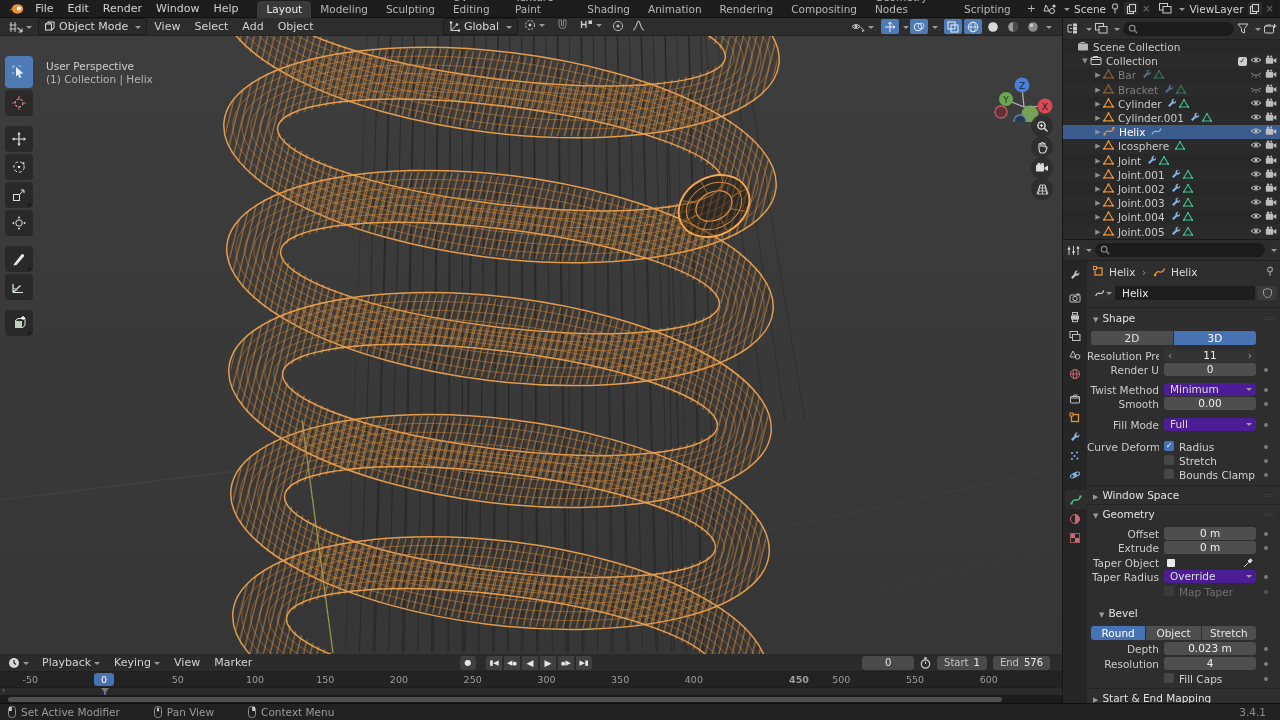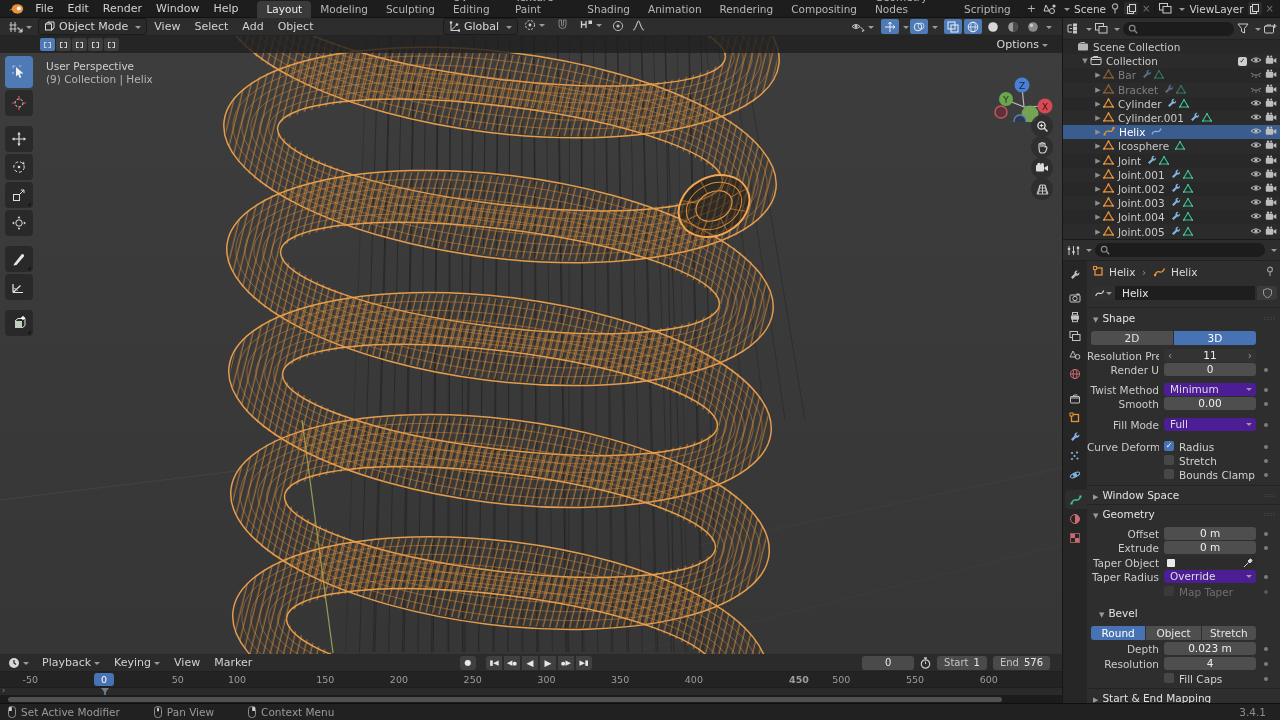--- a/index.html
+++ b/index.html
@@ -244,21 +244,21 @@
       <g transform="translate(714,206) rotate(-28)">
         <ellipse rx="37" ry="29" fill="rgba(30,24,16,0.45)" stroke="#f2a753" stroke-width="2"></ellipse>
         <ellipse rx="29" ry="22" fill="none" stroke="#d98c35" stroke-width="1"></ellipse>
         <ellipse rx="19" ry="14" fill="none" stroke="#e09040" stroke-width="1.2"></ellipse>
         <path d="M-37 0H-19 M19 0H37 M0 -29V-14 M0 14V29 M-26 -20 L-13 -10 M26 20 L13 10 M-26 20 L-13 10 M26 -20 L13 -10" stroke="#d98c35" stroke-width="0.7" opacity="0.8"></path>
       </g>
     </svg>
 
     <div id="vp-overlay-text" class="abs">
       <div>User Perspective</div>
-      <div class="l2">(9) Collection | Helix</div>
+      <div class="l2">(1) Collection | Helix</div>
     </div>
 
     <div id="toolbar-col" class="abs">
         <div class="tool-btn active">
           <svg width="16" height="16" viewBox="0 0 16 16">
             <path d="M5 3 L12.5 9.5 L8.7 9.8 L10.3 13.3 L8.6 14 L7.1 10.6 L5 12.6Z" fill="#f0f0f0"></path>
             <path d="M2 2 h3 M8 2 h3 M2 2 v3 M2 8 v3" stroke="#cfd9ea" stroke-dasharray="1.5 1.2" fill="none"></path>
           </svg>
         </div>
         <div class="tool-btn">
@@ -356,43 +356,20 @@
           <circle cx="7.5" cy="2.2" r="1.3" fill="#ddd"></circle>
         </svg>
     </div>
     <div class="navball" style="left:1031px;top:142px">
       <svg width="13" height="11" viewBox="0 0 13 11">
           <path d="M1 10 L4 1 h5 l3 9Z M2.5 7 h8 M3.6 4 h5.8 M6.5 1 v9 M4.2 1 L2.2 10 M8.8 1 l2 9" fill="none" stroke="#ddd" stroke-width="0.8"></path>
         </svg>
     </div>
   </div>
 
-  <div id="tool-settings" class="abs">
-    <div style="display:flex;margin-left:40px">
-      <div class="msel on">
-          <span></span>
-        </div>
-      <div class="msel">
-          <span></span>
-        </div>
-      <div class="msel">
-          <span></span>
-        </div>
-      <div class="msel">
-          <span></span>
-        </div>
-      <div class="msel">
-          <span></span>
-        </div>
-    </div>
-    <div style="margin-left:auto;margin-right:14px;display:flex;align-items:center">
-      <span style="color:#d8d8d8">Options</span>
-        <span class="car"></span>
-    </div>
-  </div>
 
   <div id="topbar" class="abs">
     <svg width="17" height="13" viewBox="0 0 17 13" style="margin:0 4px 0 8px">
       <ellipse cx="10" cy="7" rx="6" ry="5" fill="#e8923a"></ellipse>
         <circle cx="11.5" cy="6.5" r="2.2" fill="#fff"></circle>
         <path d="M1 9 L8 3.5 L9.5 6Z" fill="#e8923a"></path>
     </svg>
     <div id="tb-menus" class="row">
         <span class="menu-item">File</span>
         <span class="menu-item">Edit</span>
@@ -1335,21 +1312,21 @@
         <div class="tl-field">
             <span class="lb">End</span>
             <span>576</span>
           </div>
       </div>
     </div>
     <div id="tl-ruler">
         <span class="tick" style="left: 30.265px;">-50</span>
         <div id="cur-frame" style="left: 104px;">0</div>
         <span class="tick" style="left: 177.735px;">50</span>
-        <span class="tick" style="left: 237px;">100</span>
+        <span class="tick" style="left: 255px;">100</span>
         <span class="tick" style="left: 325.205px;">150</span>
         <span class="tick" style="left: 398.94px;">200</span>
         <span class="tick" style="left: 472.675px;">250</span>
         <span class="tick" style="left: 546.41px;">300</span>
         <span class="tick" style="left: 620.145px;">350</span>
         <span class="tick" style="left: 693.88px;">400</span>
         <span class="tick" style="left: 799px; font-weight: bold;">450</span>
         <span class="tick" style="left: 841.35px;">500</span>
         <span class="tick" style="left: 915.085px;">550</span>
         <span class="tick" style="left: 988.82px;">600</span>

